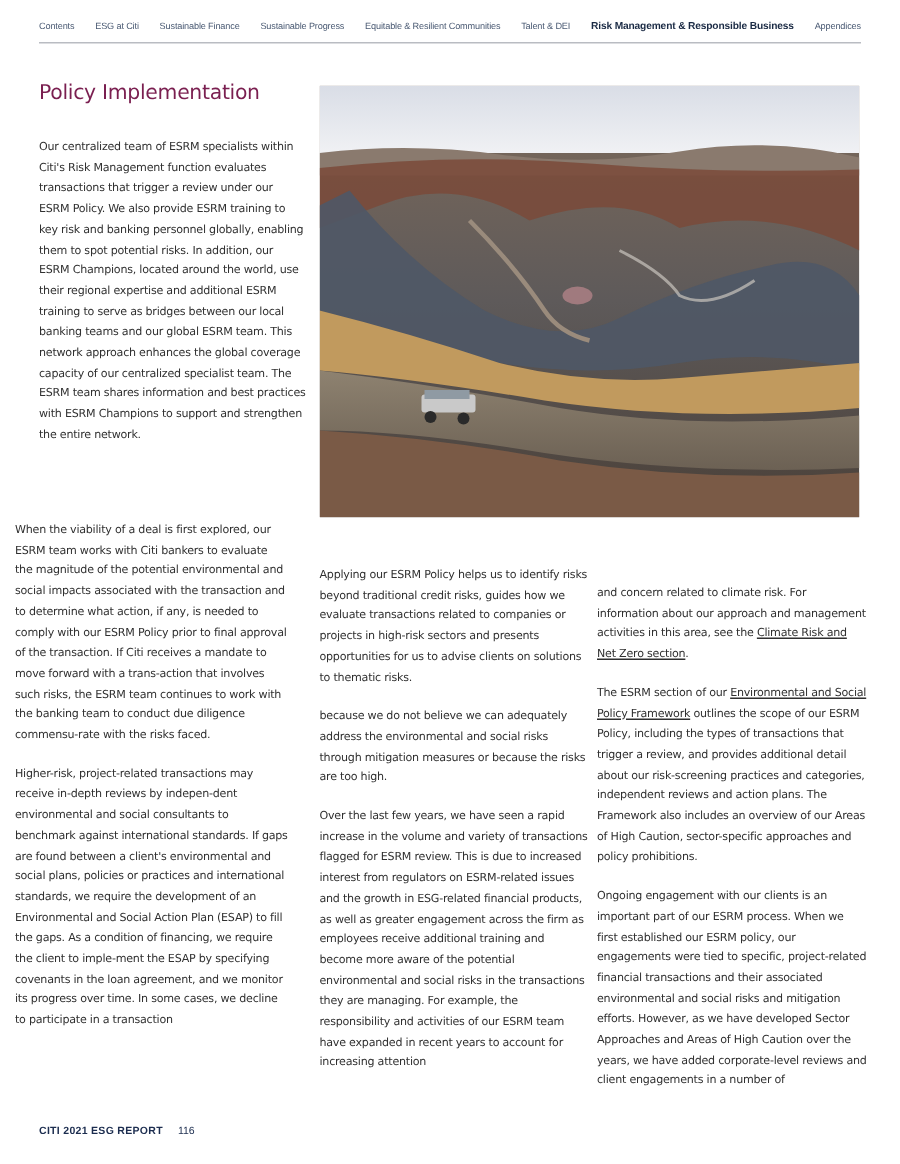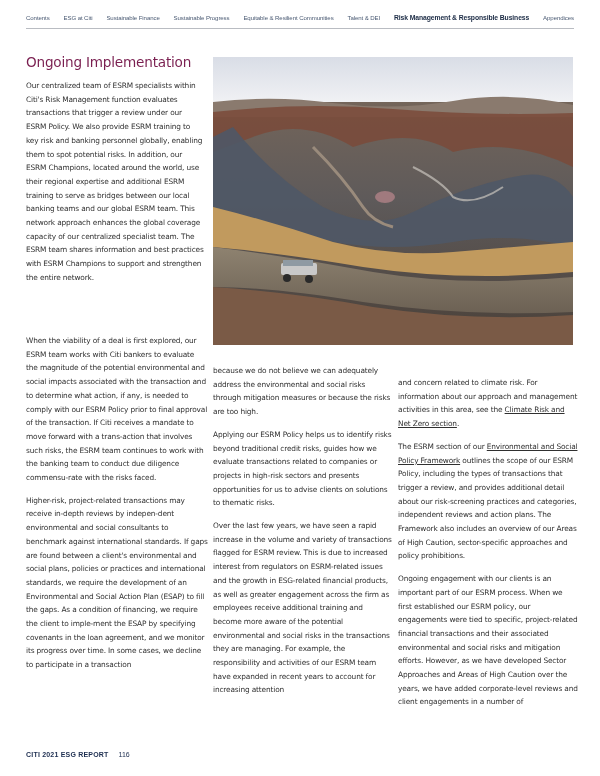--- a/index.html
+++ b/index.html
@@ -7,23 +7,23 @@
            font-family: "DejaVu Sans", sans-serif; color: #2b2b2b; }
     .nav { position: absolute; top: 14px; left: 26px; width: 548px; height: 14px;
            border-bottom: 1px solid #b9bcc2; display: flex; align-items: flex-start;
            justify-content: space-between; }
     .nav a { font-family: "Liberation Sans", sans-serif; font-size: 6.1px; color: #4a5a73;
              text-decoration: none; letter-spacing: -0.1px; white-space: nowrap; line-height: 8px; }
     .nav a.active { font-weight: bold; color: #1a2a44; font-size: 6.8px; }
     .title { position: absolute; left: 26px; top: 54px; font-size: 13.6px; color: #7a1f50;
              font-family: "DejaVu Sans", sans-serif; letter-spacing: -0.2px; margin: 0; font-weight: normal; }
     .col { position: absolute; font-size: 7.4px; line-height: 13.7px; color: #303030; letter-spacing: -0.15px; }
-    .col p { margin: 0 0 9px 0; }
+    .col p { margin: 12px 0 9px 0; }
     .col1a { left: 26px; top: 79px; width: 178px; }
-    .col1b { left: 26px; top: 334px; width: 182px; }
+    .col1b { left: 10px; top: 334px; width: 182px; }
     .col2 { left: 213px; top: 364px; width: 180px; }
     .col3 { left: 398px; top: 376px; width: 180px; }
     .link { text-decoration: underline; color: #303030; cursor: pointer; }
     .photo { position: absolute; left: 213px; top: 57px; width: 360px; height: 288px; overflow: hidden; }
     .footer { position: absolute; left: 26px; top: 751px; font-size: 7px; color: #1c2d4f; display: flex; gap: 10px; }
     .footer .brand { font-weight: bold; font-family: "Liberation Sans", sans-serif; letter-spacing: 0.2px; }
     .footer .page { font-family: "Liberation Sans", sans-serif; }
   </style>
 </head>
 <body>
@@ -32,21 +32,21 @@
   <a>Contents</a>
   <a>ESG at Citi</a>
   <a>Sustainable Finance</a>
   <a>Sustainable Progress</a>
   <a>Equitable &amp; Resilient Communities</a>
   <a>Talent &amp; DEI</a>
   <a class="active">Risk Management &amp; Responsible Business</a>
   <a>Appendices</a>
 </nav>
 
-<h1 class="title">Ongoing Implementation</h1>
+<h1 class="title">Policy Implementation</h1>
 
 <div class="col col1a">
   <p>Our centralized team of ESRM specialists within Citi's Risk Management function evaluates transactions that trigger a review under our ESRM Policy. We also provide ESRM training to key risk and banking personnel globally, enabling them to spot potential risks. In addition, our ESRM Champions, located around the world, use their regional expertise and additional ESRM training to serve as bridges between our local banking teams and our global ESRM team. This network approach enhances the global coverage capacity of our centralized specialist team. The ESRM team shares information and best practices with ESRM Champions to support and strengthen the entire network.</p>
 </div>
 
 <div class="photo">
   <svg width="360" height="288" viewBox="0 0 360 288" xmlns="http://www.w3.org/2000/svg">
     <defs>
       <linearGradient id="sky" x1="0" y1="0" x2="0" y2="1">
         <stop offset="0" stop-color="#d9dde6"></stop>
@@ -81,22 +81,22 @@
     </g>
   </svg>
 </div>
 
 <div class="col col1b">
   <p>When the viability of a deal is first explored, our ESRM team works with Citi bankers to evaluate the magnitude of the potential environmental and social impacts associated with the transaction and to determine what action, if any, is needed to comply with our ESRM Policy prior to final approval of the transaction. If Citi receives a mandate to move forward with a trans-action that involves such risks, the ESRM team continues to work with the banking team to conduct due diligence commensu-rate with the risks faced.</p>
   <p>Higher-risk, project-related transactions may receive in-depth reviews by indepen-dent environmental and social consultants to benchmark against international standards. If gaps are found between a client's environmental and social plans, policies or practices and international standards, we require the development of an Environmental and Social Action Plan (ESAP) to fill the gaps. As a condition of financing, we require the client to imple-ment the ESAP by specifying covenants in the loan agreement, and we monitor its progress over time. In some cases, we decline to participate in a transaction</p>
 </div>
 
 <div class="col col2">
+  <p>Applying our ESRM Policy helps us to identify risks beyond traditional credit risks, guides how we evaluate transactions related to companies or projects in high-risk sectors and presents opportunities for us to advise clients on solutions to thematic risks.</p>
   <p>because we do not believe we can adequately address the environmental and social risks through mitigation measures or because the risks are too high.</p>
-  <p>Applying our ESRM Policy helps us to identify risks beyond traditional credit risks, guides how we evaluate transactions related to companies or projects in high-risk sectors and presents opportunities for us to advise clients on solutions to thematic risks.</p>
   <p>Over the last few years, we have seen a rapid increase in the volume and variety of transactions flagged for ESRM review. This is due to increased interest from regulators on ESRM-related issues and the growth in ESG-related financial products, as well as greater engagement across the firm as employees receive additional training and become more aware of the potential environmental and social risks in the transactions they are managing. For example, the responsibility and activities of our ESRM team have expanded in recent years to account for increasing attention</p>
 </div>
 
 <div class="col col3">
   <p><span>and concern related to climate risk. For information about our approach and management activities in this area, see the </span><span class="link">Climate Risk and Net Zero section</span><span>.</span></p>
   <p><span>The ESRM section of our </span><span class="link">Environmental and Social Policy Framework</span><span> outlines the scope of our ESRM Policy, including the types of transactions that trigger a review, and provides additional detail about our risk-screening practices and categories, independent reviews and action plans. The Framework also includes an overview of our Areas of High Caution, sector-specific approaches and policy prohibitions.</span></p>
   <p>Ongoing engagement with our clients is an important part of our ESRM process. When we first established our ESRM policy, our engagements were tied to specific, project-related financial transactions and their associated environmental and social risks and mitigation efforts. However, as we have developed Sector Approaches and Areas of High Caution over the years, we have added corporate-level reviews and client engagements in a number of</p>
 </div>
 
 <div class="footer">

